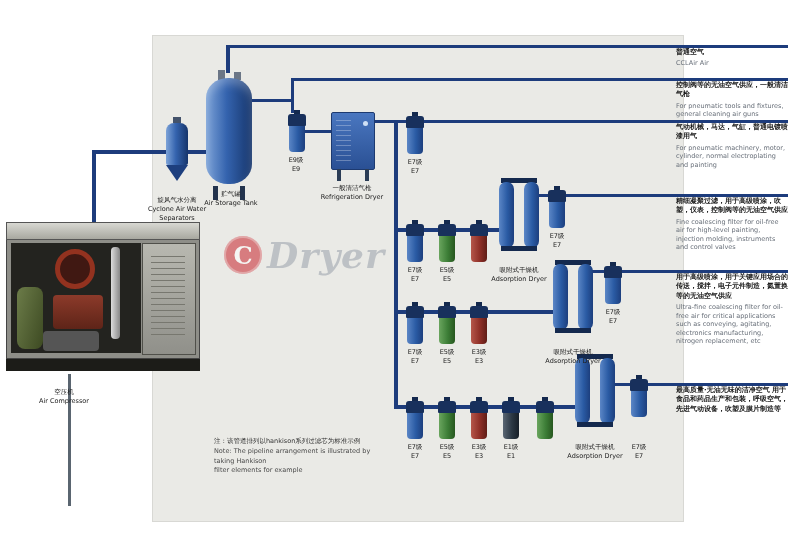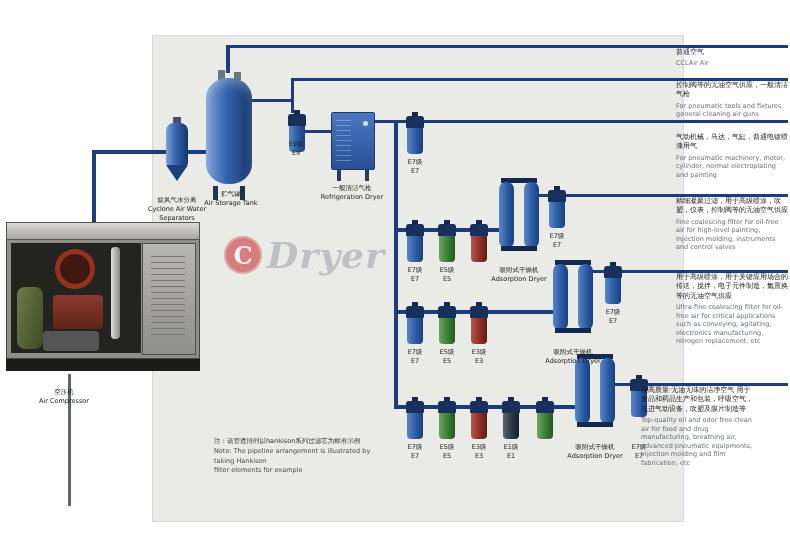--- a/index.html
+++ b/index.html
@@ -65,21 +65,21 @@
   .pipe-silver{position:absolute;left:100px;top:4px;width:9px;height:92px;border-radius:4px;
                background:linear-gradient(90deg,#ddd,#888)}
   .grey-motor{position:absolute;left:32px;bottom:2px;width:56px;height:20px;border-radius:4px;background:#555}
   .comp-panel{position:absolute;right:3px;top:3px;width:52px;height:110px;border:1px solid #50504a;
               background:linear-gradient(#b8b8b0,#90908a)}
   .comp-vents{position:absolute;left:8px;top:12px;width:34px;height:80px;
               background:repeating-linear-gradient(180deg,#77776f 0 1.5px,transparent 1.5px 6px)}
   .comp-base{height:12px;background:#1c1c18}
   
   .out{position:absolute;z-index:6}
-  .out-zh{font-size:7px;font-weight:normal;color:#1b1b1b;line-height:1.35;margin-bottom:2px}
+  .out-zh{font-size:7px;font-weight:bold;color:#1b1b1b;line-height:1.35;margin-bottom:2px}
   .out-en{font-size:6.5px;color:#69707a;line-height:1.3}
   
   .note{position:absolute;left:214px;top:437px;width:158px;z-index:6;font-size:6.5px;line-height:1.5;color:#333}
   .note-en{color:#4a4a4a}
   
   .watermark{position:absolute;left:224px;top:234px;display:flex;align-items:center;gap:5px;
              opacity:.55;z-index:20}
   .wm-logo{width:38px;height:38px;border-radius:50%;background:#c8242b;display:flex;
            align-items:center;justify-content:center;box-shadow:inset 0 0 0 2px rgba(255,255,255,.35)}
   .wm-c{color:#fff;font-size:24px;font-weight:bold;font-family:"DejaVu Serif",serif}
@@ -152,21 +152,21 @@
   <div class="lbl" style="left:202px;top:190px;width:58px">
     <div>贮气罐</div>
     <div>Air Storage Tank</div>
   </div>
 
   <div class="filt" style="left:288px;top:110px">
     <i class="nip"></i>
       <i class="cap"></i>
       <i class="bd c-blue"></i>
   </div>
-  <div class="lbl" style="left:282px;top:140px;width:28px">
+  <div class="lbl" style="left:282px;top:156px;width:28px">
     <div>E9级</div>
     <div>E9</div>
   </div>
 
   <div class="refdryer" style="left:331px;top:112px">
     <i class="rd-vents"></i>
       <i class="rd-dot"></i>
     <i class="rd-leg rl1"></i>
       <i class="rd-leg rl2"></i>
   </div>
@@ -337,35 +337,34 @@
   </div>
 
   <div class="out" style="left:676px;top:48px;width:112px">
     <div class="out-zh">普通空气</div>
     <div class="out-en">CCLAir Air</div>
   </div>
   <div class="out" style="left:676px;top:81px;width:112px">
     <div class="out-zh">控制阀等的无油空气供应，一般清洁气枪</div>
     <div class="out-en">For pneumatic tools and fixtures, general cleaning air guns</div>
   </div>
-  <div class="out" style="left:676px;top:133px;width:112px">
+  <div class="out" style="left:676px;top:123px;width:112px">
     <div class="out-zh">气动机械，马达，气缸，普通电镀喷漆用气</div>
     <div class="out-en">For pneumatic machinery, motor, cylinder, normal electroplating and painting</div>
   </div>
   <div class="out" style="left:676px;top:197px;width:112px">
     <div class="out-zh">精细凝聚过滤，用于高级喷涂，吹塑，仪表，控制阀等的无油空气供应</div>
     <div class="out-en">Fine coalescing filter for oil-free air for high-level painting, injection molding, instruments and control valves</div>
   </div>
   <div class="out" style="left:676px;top:273px;width:112px">
     <div class="out-zh">用于高级喷涂，用于关键应用场合的传送，搅拌，电子元件制造，氮置换等的无油空气供应</div>
     <div class="out-en">Ultra-fine coalescing filter for oil-free air for critical applications such as conveying, agitating, electronics manufacturing, nitrogen replacement, etc</div>
   </div>
-  <div class="out" style="left:641px;top:386px;width:112px">
+  <div class="out" style="left:676px;top:386px;width:112px">
     <div class="out-zh">最高质量·无油无味的洁净空气 用于食品和药品生产和包装，呼吸空气，先进气动设备，吹塑及膜片制造等</div>
-    <div class="out-en">Top-quality oil and odor free clean air for food and drug manufacturing, breathing air, advanced pneumatic equipments, injection molding and film fabrication, etc</div>
   </div>
 
   <div class="note">
     <div class="note-zh">注：该管道排列以hankison系列过滤芯为标准示例</div>
     <div class="note-en">Note: The pipeline arrangement is illustrated by taking Hankison</div>
     <div class="note-en">filter elements for example</div>
   </div>
 
   <div class="watermark">
     <div class="wm-logo">

